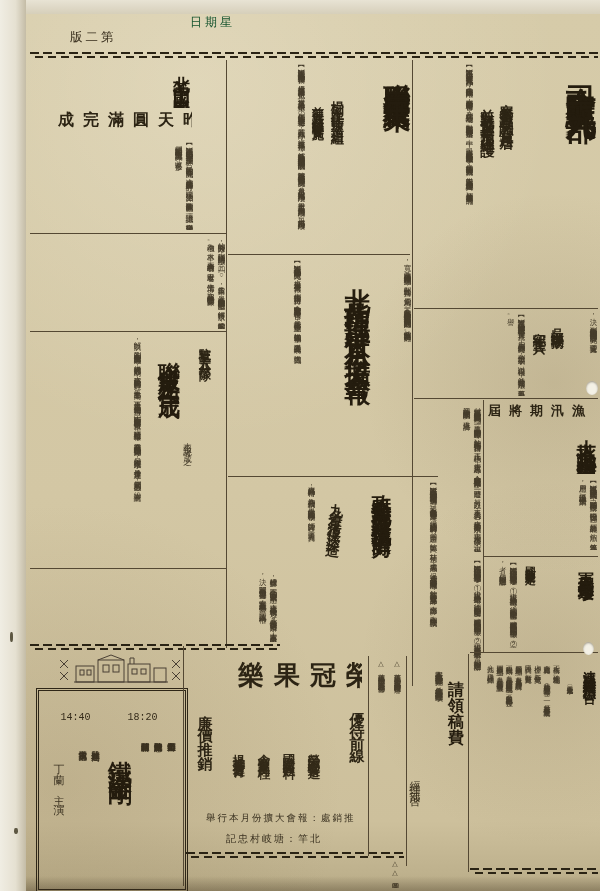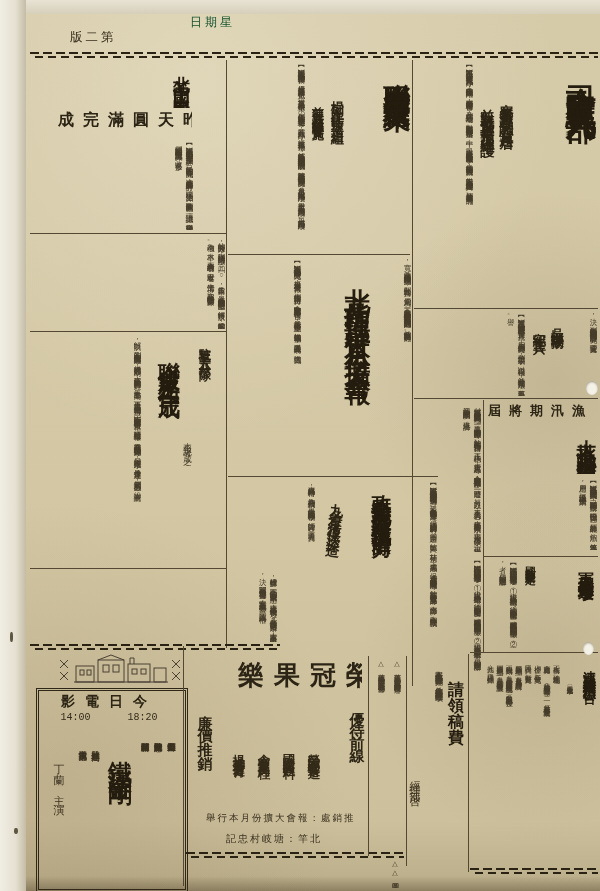--- a/index.html
+++ b/index.html
@@ -120,23 +120,22 @@
       <rect x="72" y="10" width="22" height="18"></rect>
       <path d="M74 10 L74 4 L78 4 L78 10"></path>
       <rect x="76" y="15" width="5" height="5"></rect>
         <rect x="85" y="15" width="5" height="5"></rect>
       <rect x="98" y="14" width="12" height="14"></rect>
       <path d="M18 28 L112 28"></path>
     </g>
   </svg>
 
   <div class="abs boxed" style="left:36px;top:688px;width:146px;height:198px;"></div>
-  <div class="abs rev" style="left:42px;top:693px;width:134px;font-size:14px;font-weight:bold;letter-spacing:10px;text-align:center;">影電日今</div>
   <div class="abs" style="left:42px;top:712px;width:134px;display:flex;justify-content:space-around;font-size:10px;color:#352b1a;font-family:'Liberation Mono','DejaVu Sans Mono',monospace;">
-    <span>14:00</span>
+    <span>14:40</span>
     <span>18:20</span>
   </div>
   <div class="abs v pre" style="left:136px;top:736px;width:42px;height:120px;font-size:8.5px;line-height:1.55;color:#3a3120;overflow:hidden;">富山影業公司創業鉅獻
 國語俠情槍戰悲壯名片
 新藝綜合體闊銀幕</div>
   <div class="abs v hl" style="left:100px;top:742px;width:36px;height:132px;font-size:24px;letter-spacing:7px;">鐵漢金剛</div>
   <div class="abs v pre" style="left:74px;top:744px;width:28px;height:116px;font-size:8.5px;line-height:1.5;color:#3a3120;overflow:hidden;">嬌娃憨兒 高潮迭起
 鐵漢救美 勇冠三軍</div>
   <div class="abs v" style="left:50px;top:756px;width:16px;height:122px;font-size:11px;color:#3a3120;letter-spacing:9px;overflow:hidden;">丁蘭 主演</div>
 

